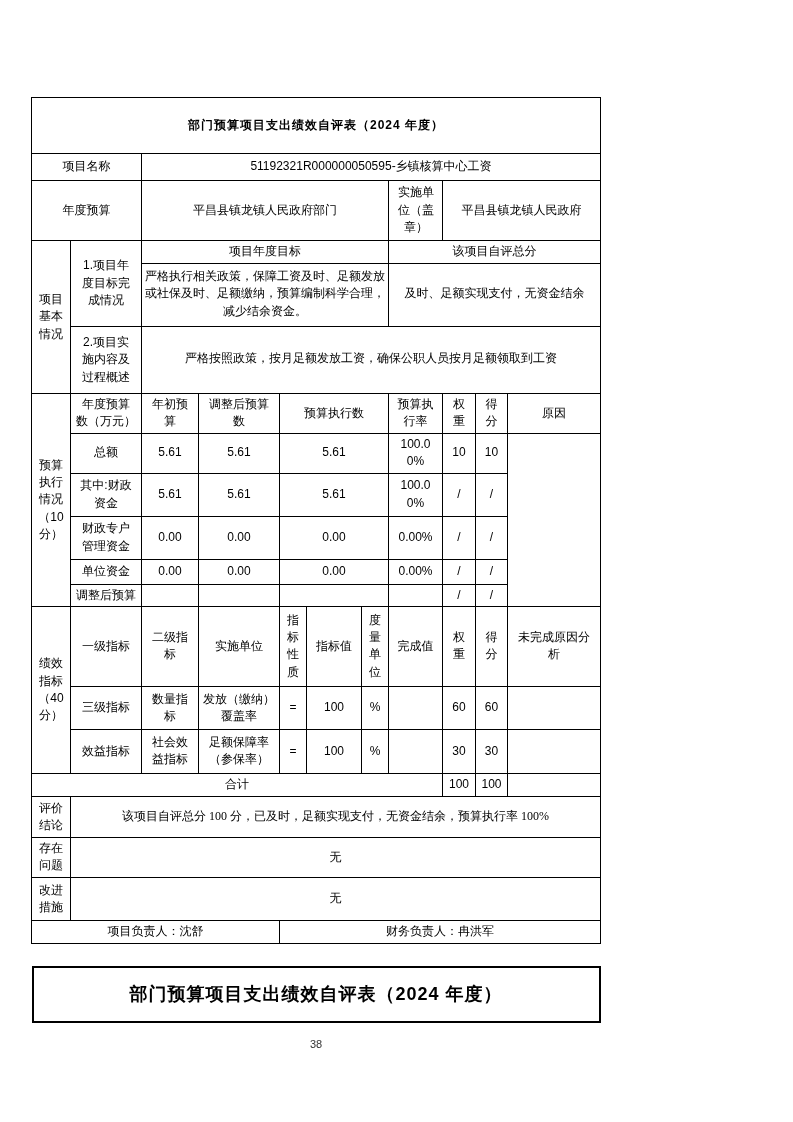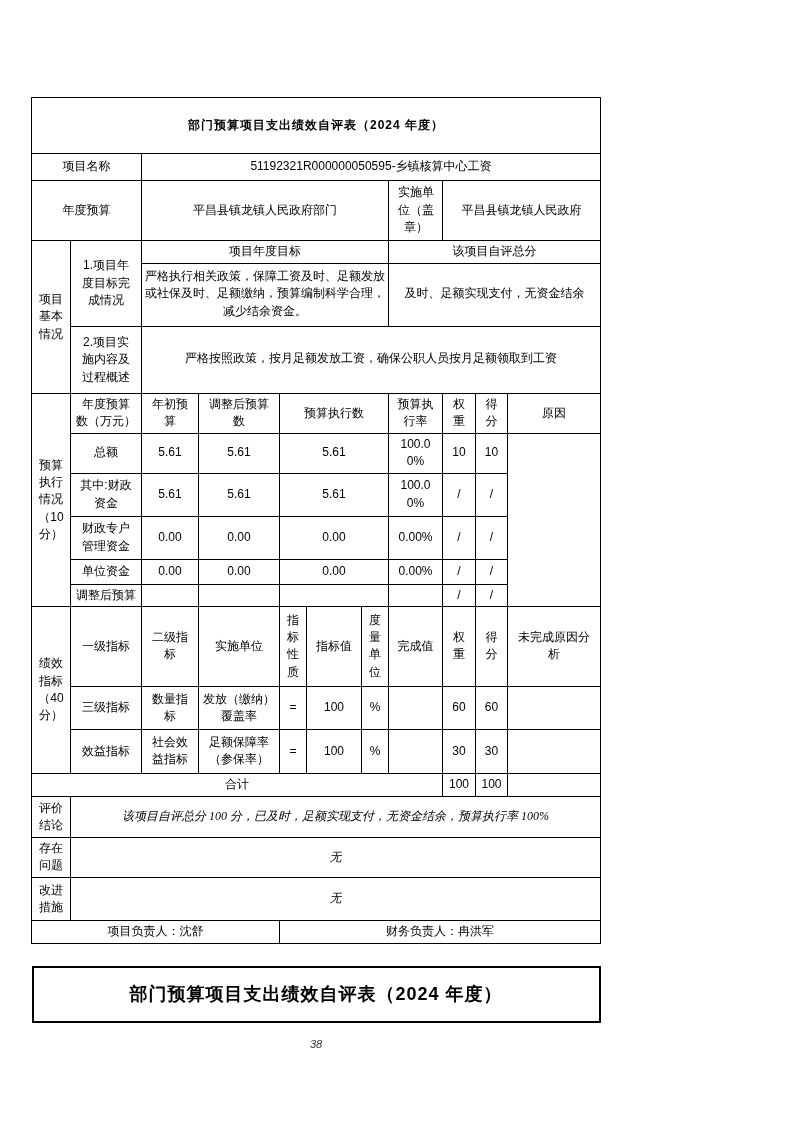--- a/index.html
+++ b/index.html
@@ -22,31 +22,30 @@
     overflow:hidden;
     word-break:break-all;
   }
   td.title-cell{
     font-size:18px;font-weight:bold;letter-spacing:1px;
     padding:6px 2px;white-space:nowrap;
   }
   td.lbl{text-align:left;padding-left:6px;}
   td.para{text-align:left;padding:4px 8px;font-family:Liberation Mono, monospace;}
   td.ital{
-    font-style:italic;
     font-family:"Liberation Serif","DejaVu Serif",serif;
   }
   .box2{
     width:565px;margin:22px auto 0 auto;
     border:2px solid #000;
     height:53px;display:flex;align-items:center;justify-content:center;
     font-size:18px;font-weight:bold;letter-spacing:1px;
   }
   .pageno{
-    text-align:center;margin-top:15px;font-size:11px;color:#333;font-style:italic;
+    text-align:center;margin-top:15px;font-size:11px;color:#333;
   }
 </style>
 </head>
 <body>
 
 <div class="sheet">
 
   <table class="form">
     <colgroup>
       <col style="width:39px">

